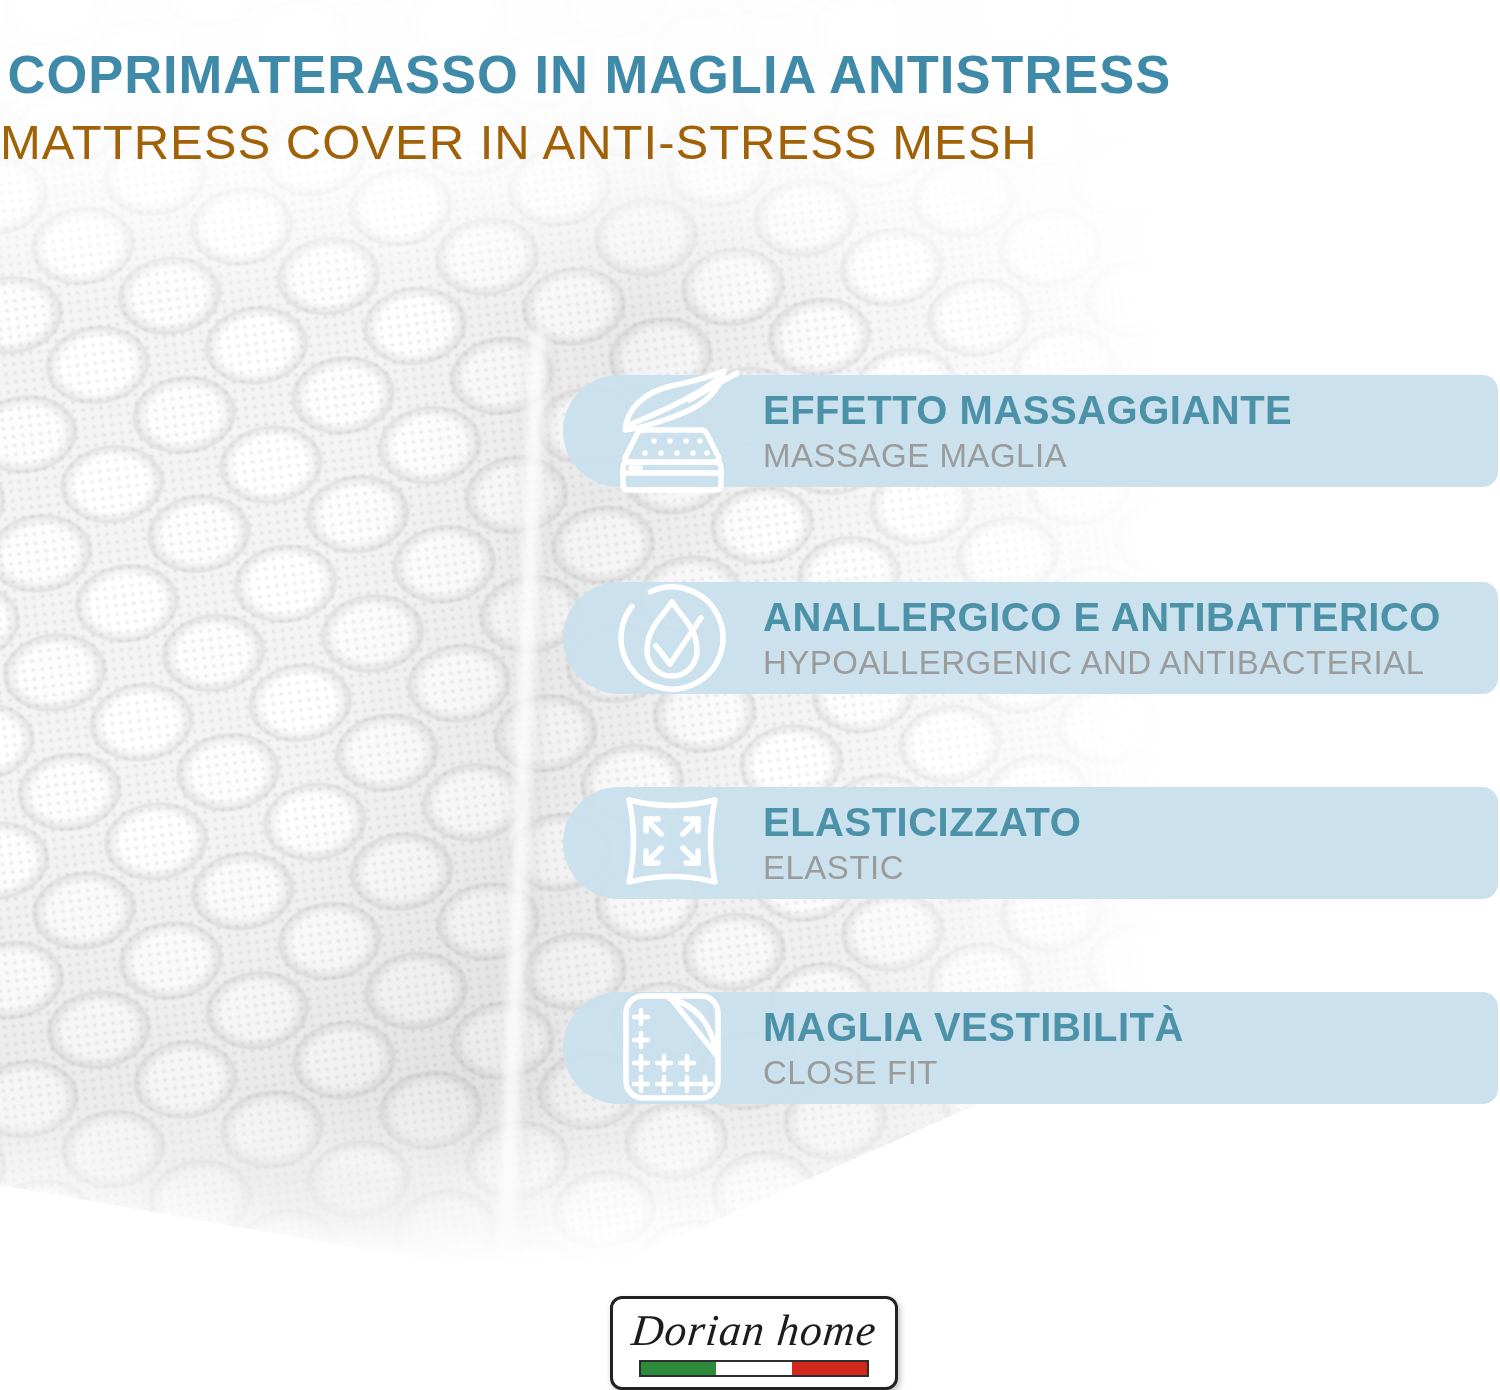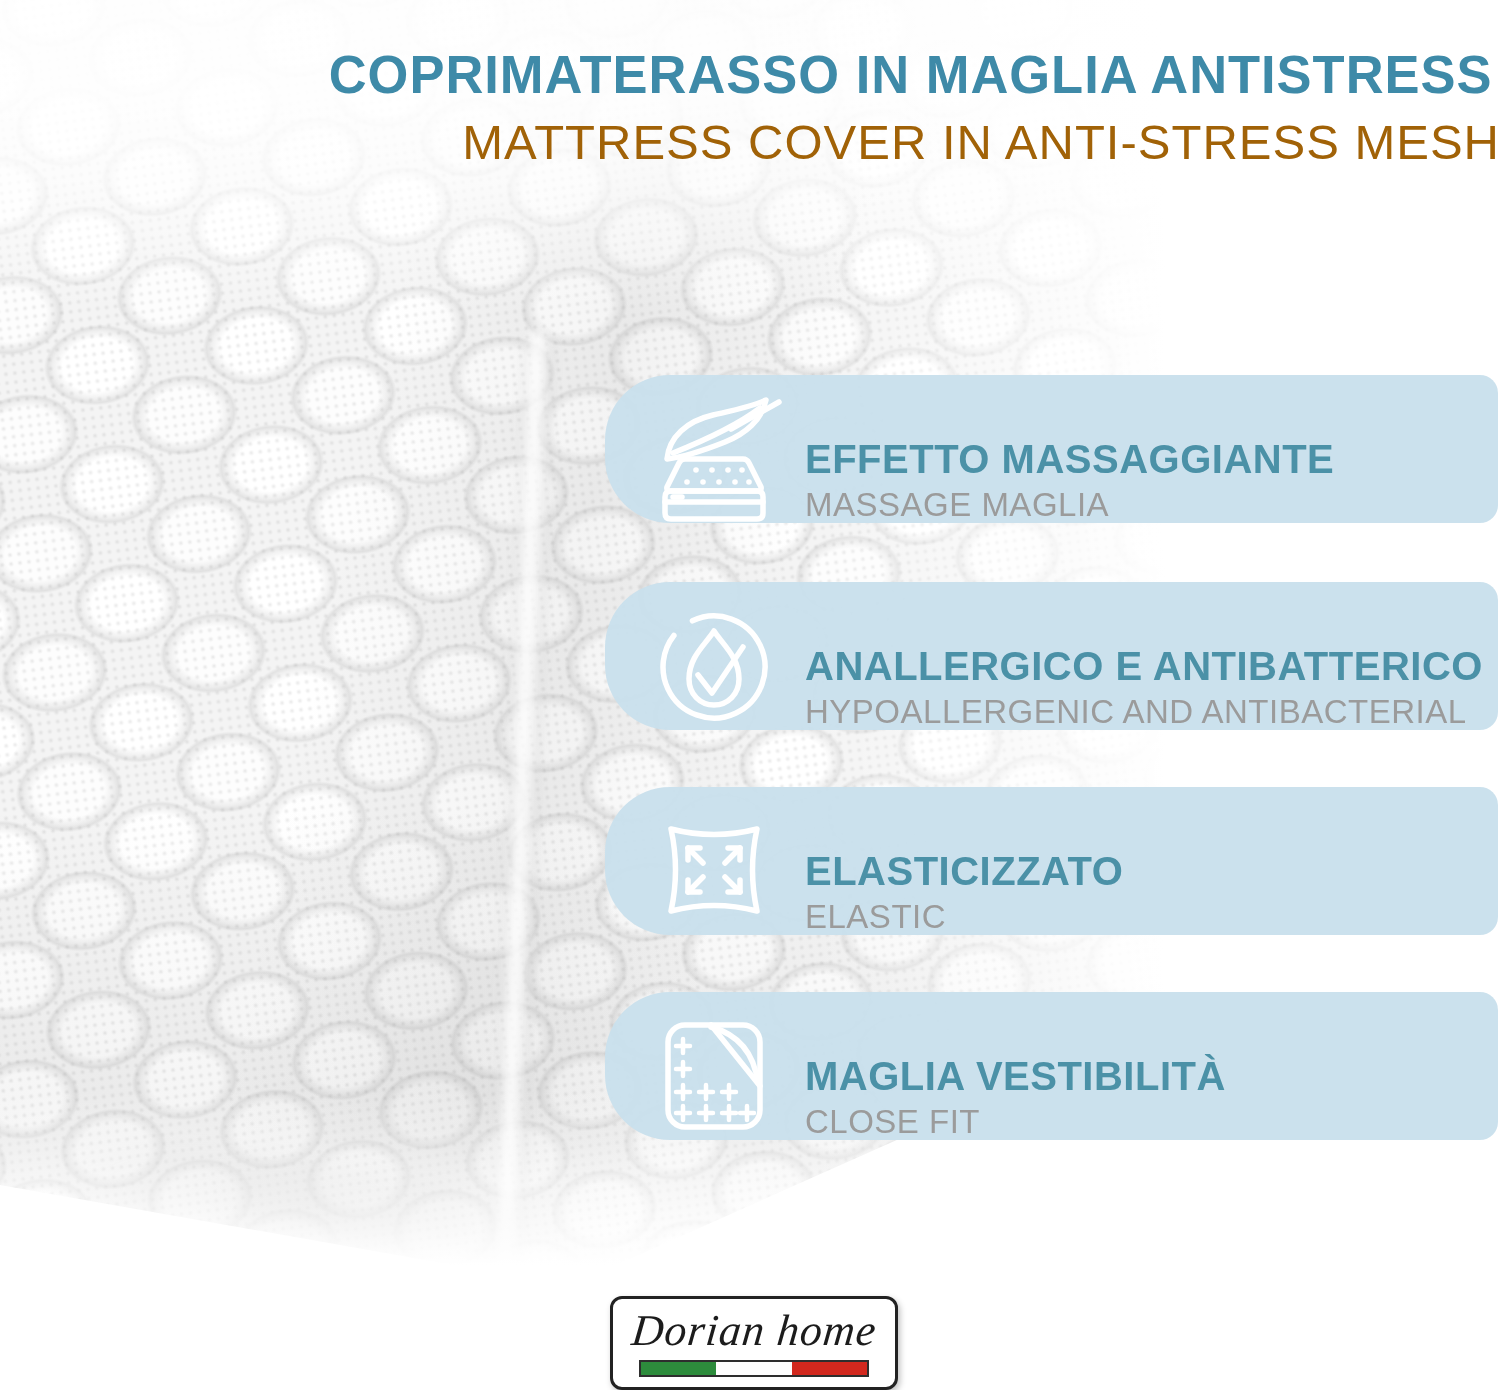--- a/index.html
+++ b/index.html
@@ -42,35 +42,35 @@
   .cut-br{position:absolute;left:560px;top:1290px;width:950px;height:620px;background:#fff;
     transform:rotate(-24deg);transform-origin:left top;}
   .fade-top{position:absolute;left:0;top:0;width:100%;height:310px;
     background:linear-gradient(180deg, rgba(255,255,255,0.93) 0 95px, rgba(255,255,255,0.72) 180px, rgba(255,255,255,0) 310px);}
   .fade-right{position:absolute;right:0;top:0;width:430px;height:100%;
     background:linear-gradient(90deg, rgba(255,255,255,0) 0, #ffffff 350px);}
   .fade-bottom{position:absolute;left:0;bottom:0;width:100%;height:220px;
     background:linear-gradient(0deg, #ffffff 0 35px, rgba(255,255,255,0) 210px);}
 
   
-  .header{position:absolute;left:0;top:46px;width:100%;text-align:right;z-index:3;}
+  .header{position:absolute;left:0;top:46px;width:100%;text-align:left;z-index:3;}
   .header .t{
     font-size:53px;font-weight:700;letter-spacing:1px;color:#3E8AA8;
     transform:scaleX(0.99);line-height:1.1;
   }
   .header .s{
     margin-top:12px;font-size:49px;font-weight:400;letter-spacing:1px;color:#a16207;line-height:1.1;
   }
 
   
   .pill{
-    position:absolute;left:605px;right:2px;height:148px;z-index:2;
+    position:absolute;left:563px;right:2px;height:112px;z-index:2;
     background:rgba(201,224,236,0.97);
     border-radius:65px 18px 18px 65px;
-    display:flex;align-items:flex-end;
+    display:flex;align-items:center;
   }
   .pill .iconbox{width:170px;margin-left:24px;flex:none;display:flex;justify-content:center;align-items:center;}
   .pill .txt{margin-left:6px;display:flex;flex-direction:column;justify-content:center;}
   .pill .ft{font-size:40px;font-weight:700;letter-spacing:0.5px;color:#4B91A7;line-height:1.08;}
   .pill .fs{font-size:33px;font-weight:400;letter-spacing:0.5px;color:#9B9B9B;margin-top:7px;line-height:1.05;}
   .p1{top:375px;} .p2{top:582px;} .p3{top:787px;} .p4{top:992px;}
   .icon-svg{stroke:#ffffff;fill:none;stroke-width:5.5;stroke-linecap:round;stroke-linejoin:round;}
 
   
   .logo{

